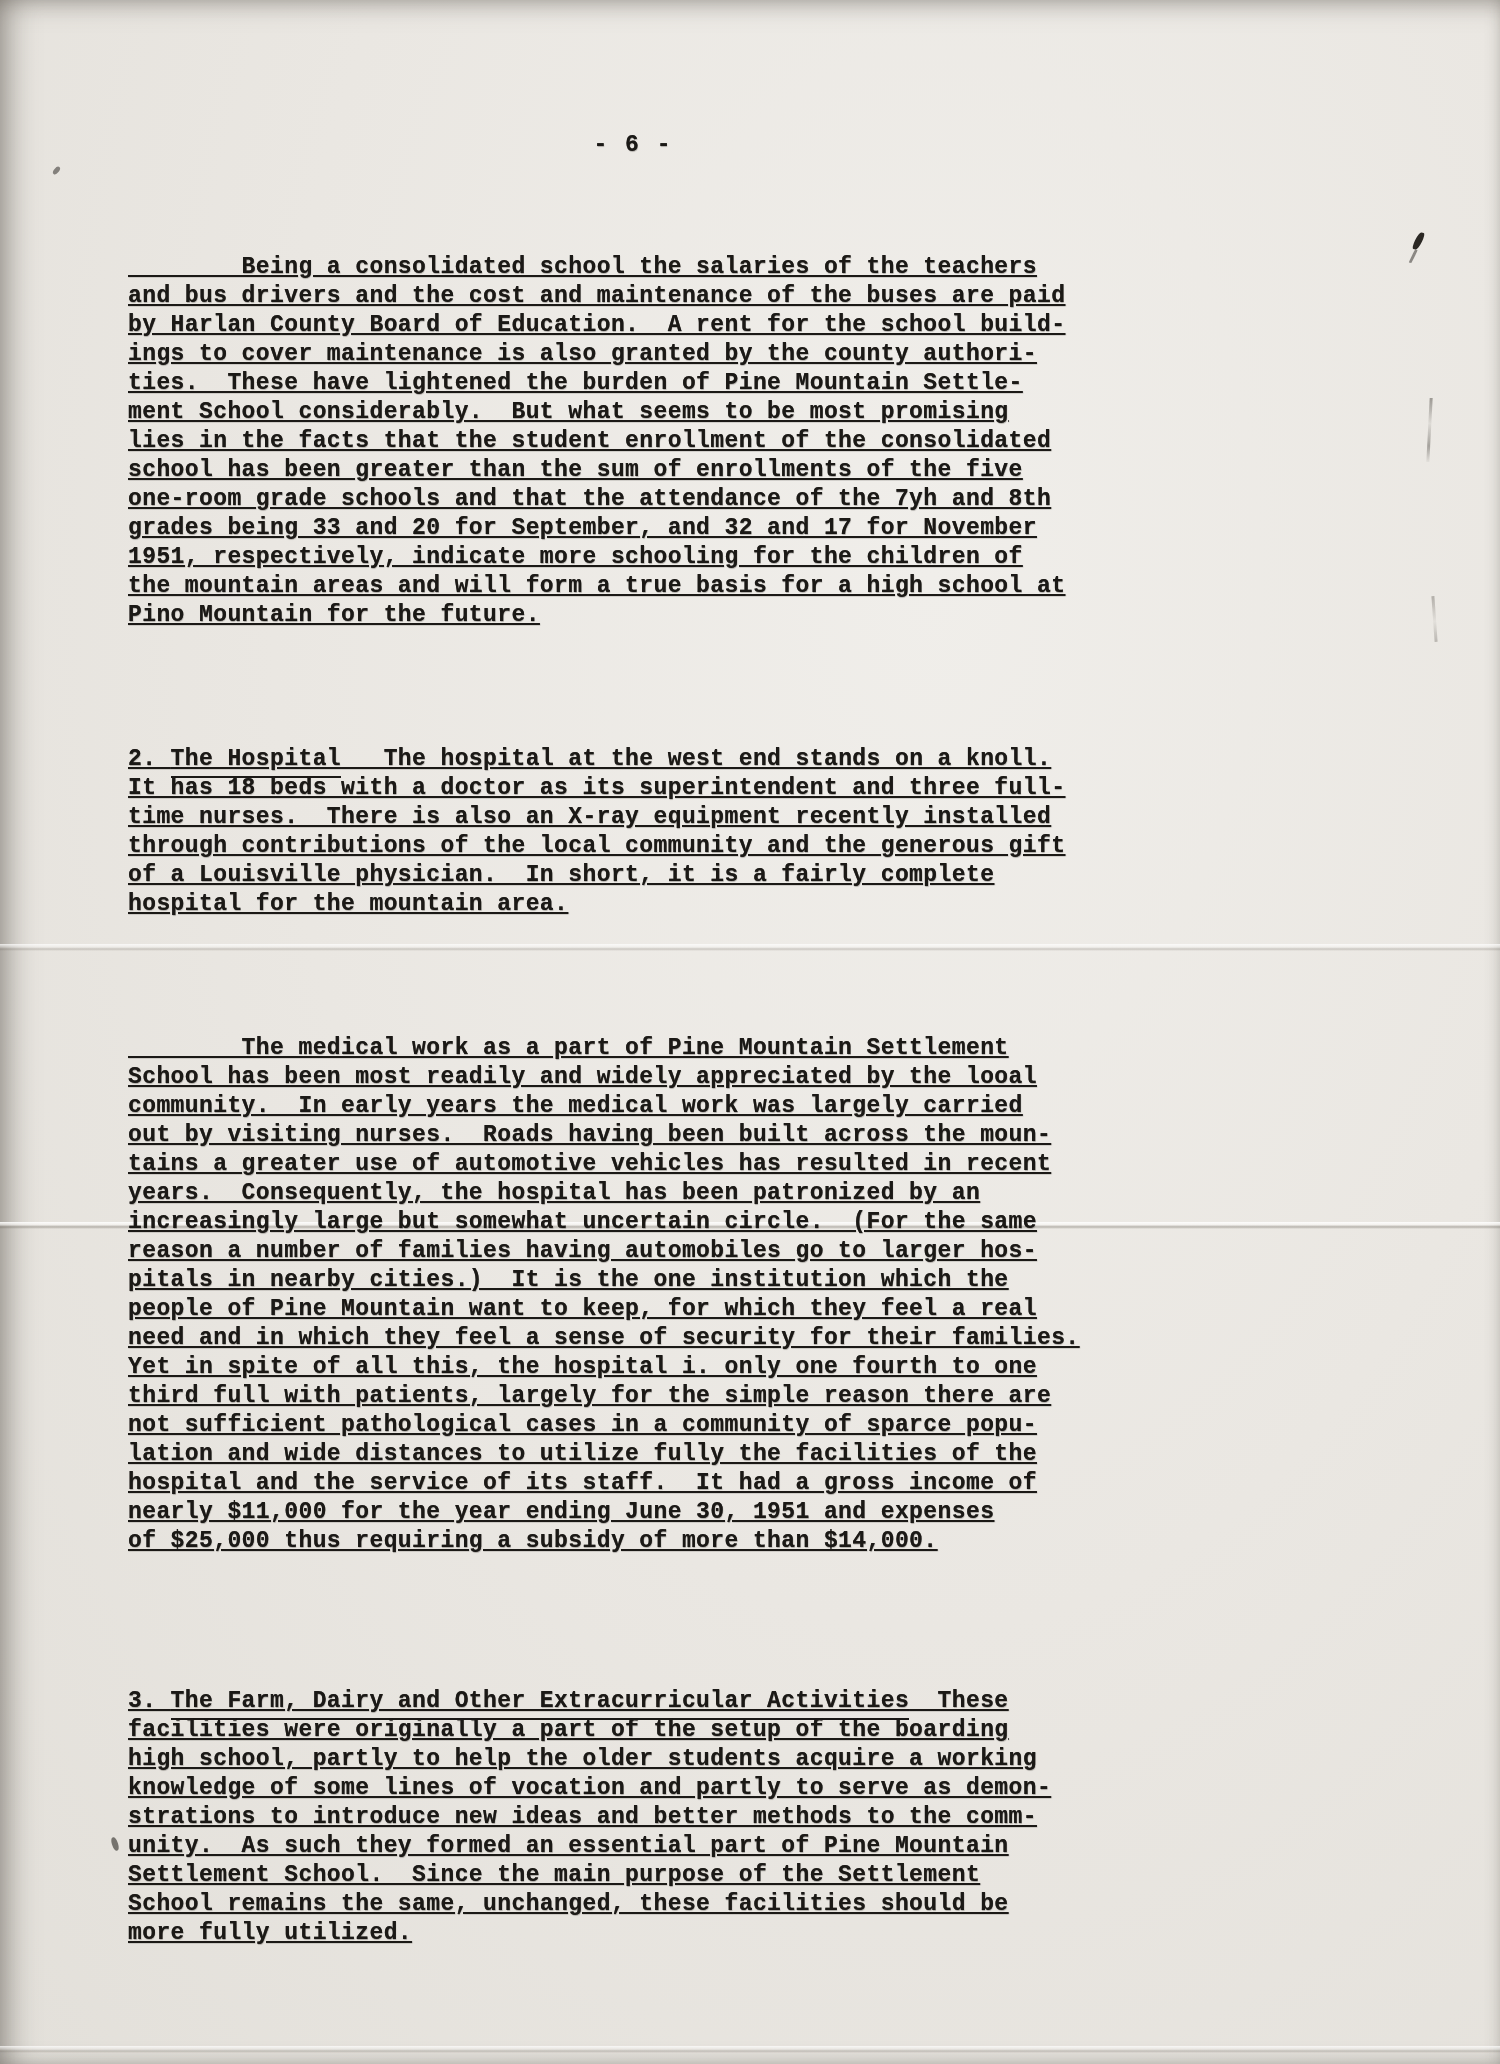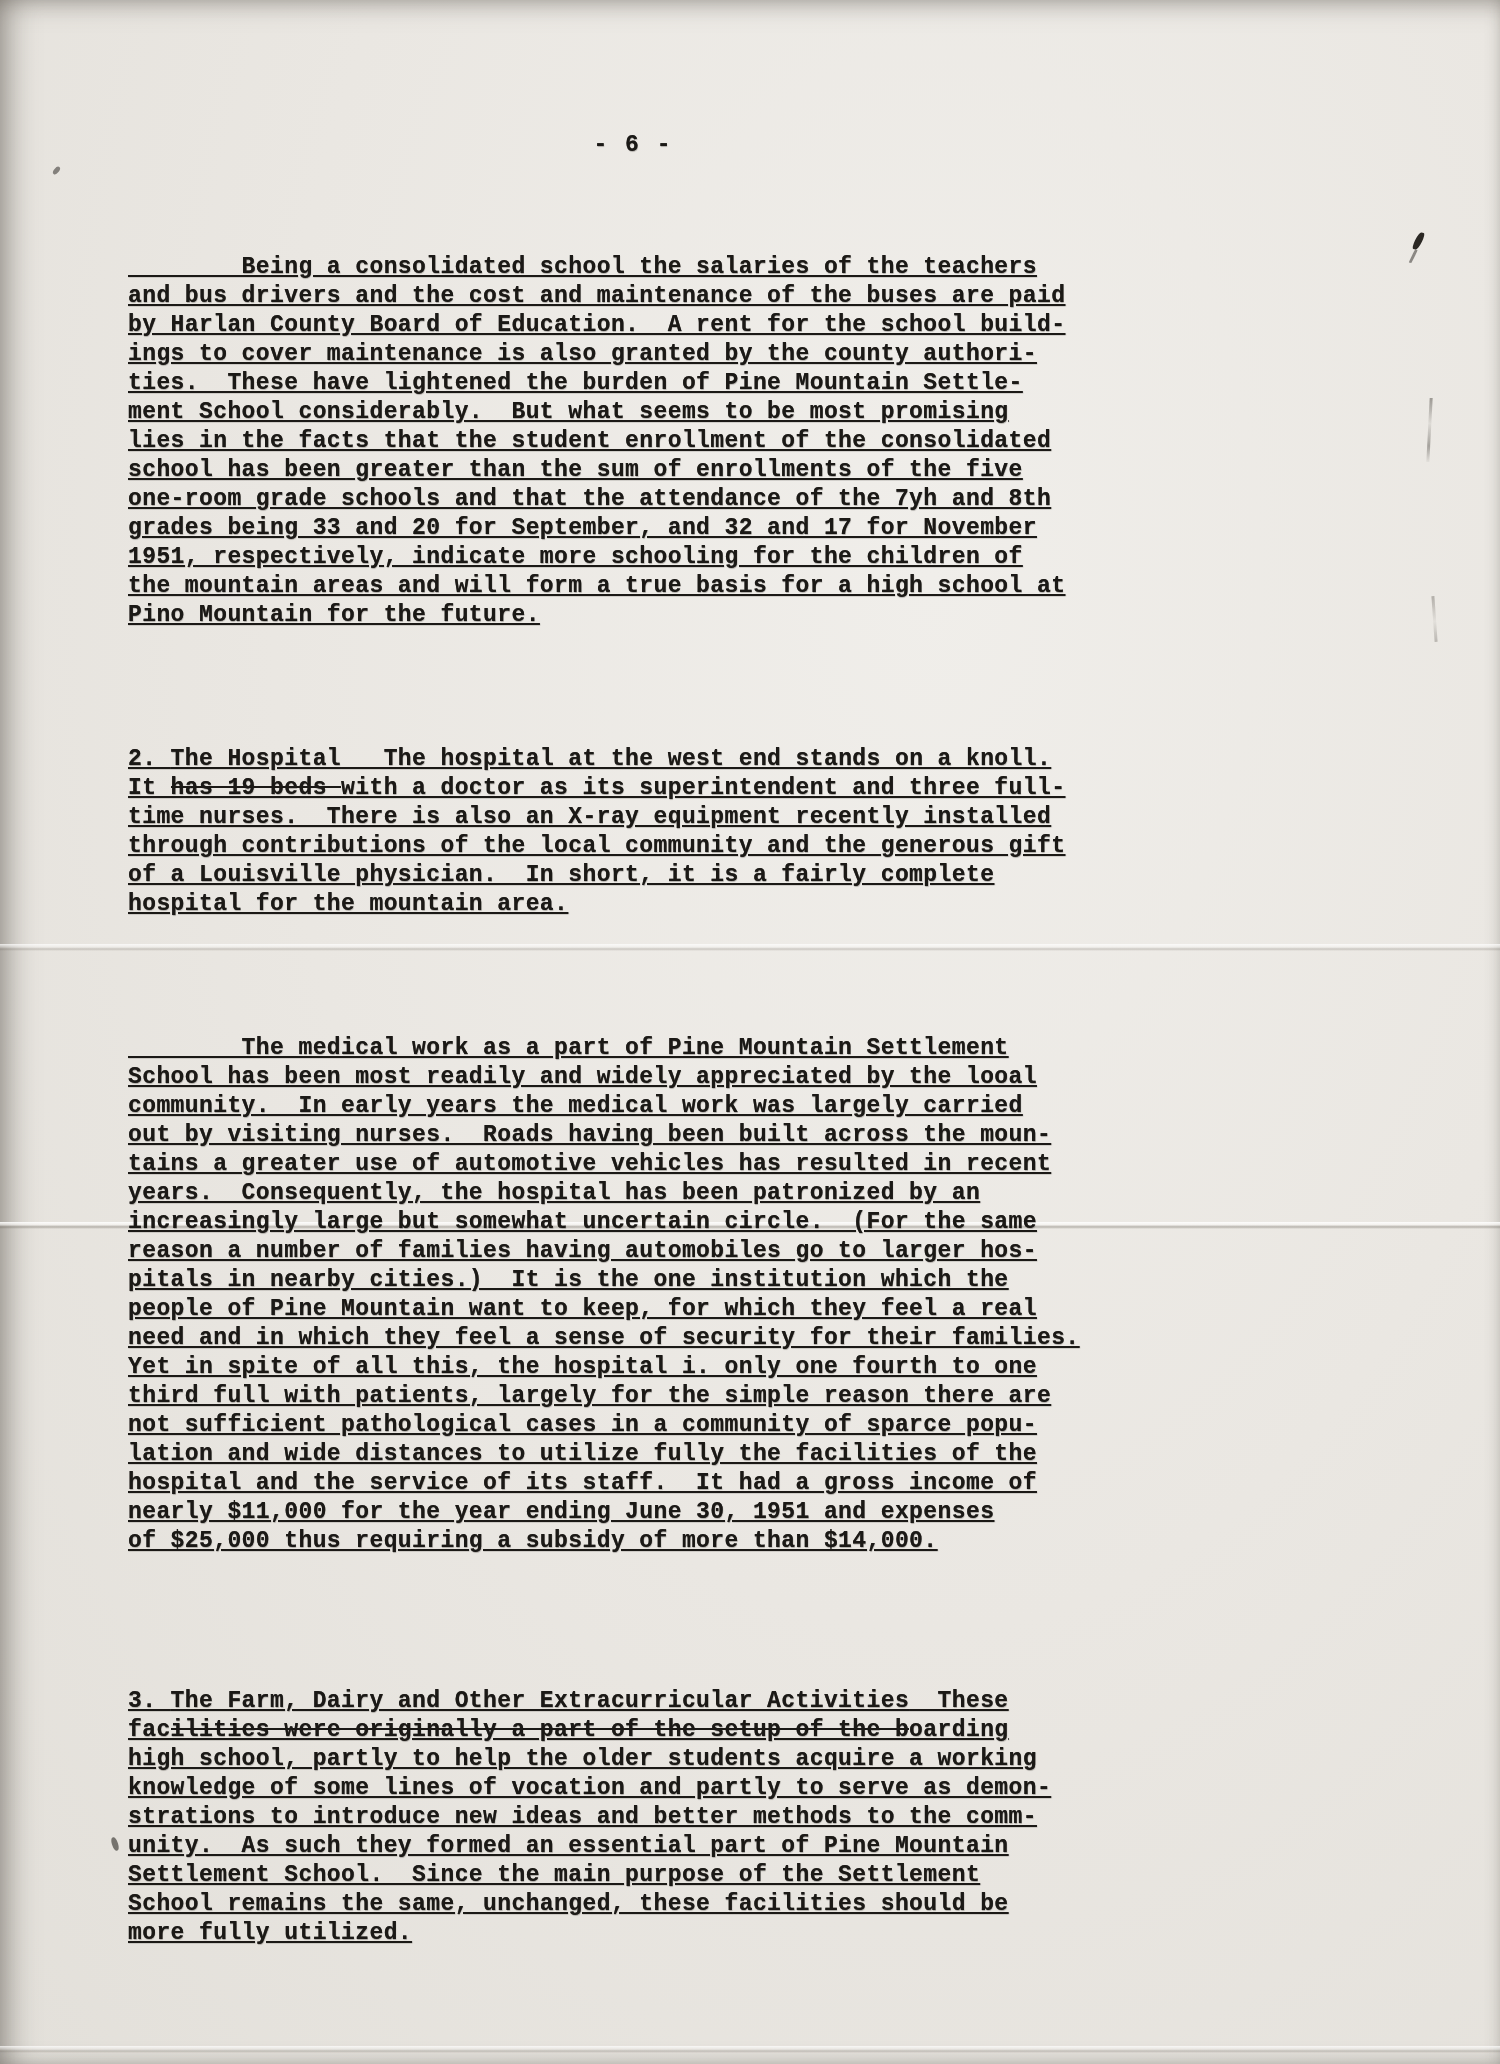--- a/index.html
+++ b/index.html
@@ -22,21 +22,21 @@
     left:128px;top:44px;width:1010px;
     font-size:23px;font-weight:700;line-height:29px;
     letter-spacing:.4px;
     color:#1b1916;
     text-shadow:0 0 .6px rgba(27,25,22,.65), .4px .5px .7px rgba(27,25,22,.28);
     white-space:pre;
   }
   .pageno{text-align:center;margin-bottom:6px;letter-spacing:2px;}
   .para{margin:0 0 28px 0;text-decoration:underline;}
   .para.gap-lg{margin-top:16px;}
-  .u{border-bottom:2.5px solid #1b1916;padding-bottom:14px;}
+  .u{border-bottom:2.5px solid #1b1916;padding-bottom:4px;}
   .crease{
     position:absolute;left:0;width:100%;height:7px;
     background:linear-gradient(to bottom, rgba(255,255,255,.75) 0%, rgba(255,255,255,.25) 45%, rgba(110,104,95,.28) 72%, rgba(110,104,95,0) 100%);
   }
   .crease.strong{
     background:linear-gradient(to bottom, rgba(255,255,255,.9) 0%, rgba(252,251,249,.5) 40%, rgba(98,92,83,.38) 70%, rgba(98,92,83,0) 100%);
   }
   .mark{position:absolute;color:#2a2username7;font-weight:700;}
   .smudge1{left:1415px;top:232px;width:7px;height:18px;background:#2b2824;transform:rotate(12deg) skewX(-14deg);border-radius:40%/60%;box-shadow:2px 16px 0 -2px rgba(43,40,36,.5);}
   .smudge2{left:1428px;top:398px;width:3px;height:64px;background:linear-gradient(to bottom,rgba(60,56,50,.45),rgba(60,56,50,.08) 40%,rgba(60,56,50,.4) 75%,rgba(60,56,50,.05));transform:rotate(3deg);}
@@ -69,21 +69,21 @@
 ties.  These have lightened the burden of Pine Mountain Settle-
 ment School considerably.  But what seems to be most promising
 lies in the facts that the student enrollment of the consolidated
 school has been greater than the sum of enrollments of the five
 one-room grade schools and that the attendance of the 7yh and 8th
 grades being 33 and 20 for September, and 32 and 17 for November
 1951, respectively, indicate more schooling for the children of
 the mountain areas and will form a true basis for a high school at
 Pino Mountain for the future.</div>
 
-    <div class="para"><span>2. </span><span class="u">The Hospital</span><span>   The hospital at the west end stands on a knoll.</span><div>It has 19 beds with a doctor as its superintendent and three full-
+    <div class="para"><span>2. </span><span class="u">The Hospital</span><span>   The hospital at the west end stands on a knoll.</span><div>It has 18 beds with a doctor as its superintendent and three full-
 time nurses.  There is also an X-ray equipment recently installed
 through contributions of the local community and the generous gift
 of a Louisville physician.  In short, it is a fairly complete
 hospital for the mountain area.</div></div>
 
     <div class="para">        The medical work as a part of Pine Mountain Settlement
 School has been most readily and widely appreciated by the looal
 community.  In early years the medical work was largely carried
 out by visiting nurses.  Roads having been built across the moun-
 tains a greater use of automotive vehicles has resulted in recent

